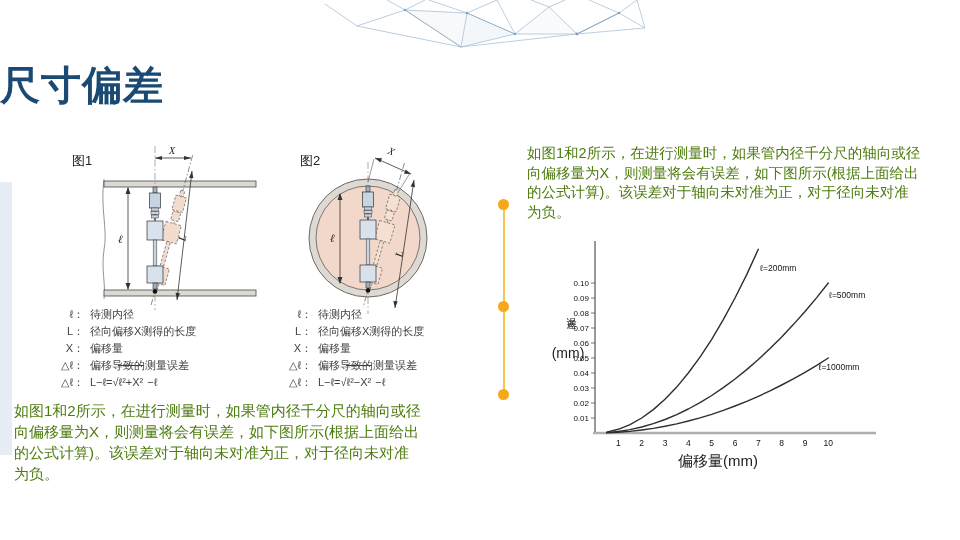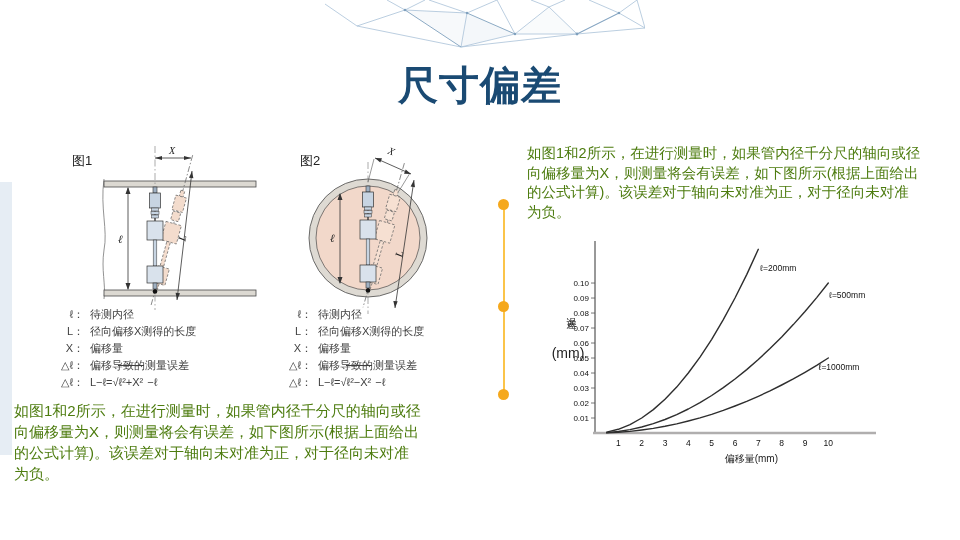--- a/index.html
+++ b/index.html
@@ -1,19 +1,19 @@
 <!DOCTYPE html>
 <html><head>
 <meta charset="utf-8">
 <style>
   html,body{margin:0;padding:0;background:#fff;}
   #slide{position:relative;width:960px;height:540px;background:#ffffff;overflow:hidden;
          font-family:"Liberation Sans",sans-serif;color:#3c3c3c;}
   .abs{position:absolute;}
-  #title{top:58px;left:0;width:960px;text-align:center;font-size:40px;font-weight:bold;
+  #title{top:58px;left:0;width:960px;font-size:40px;font-weight:bold;
          color:#1a4a73;letter-spacing:1px;}
   #left-strip{left:0;top:182px;width:12px;height:273px;background:#e6edf4;}
   .para{font-size:14.5px;line-height:19.5px;color:#4d7c0f;white-space:pre-line;}
   #para-right{left:527px;top:144px;width:430px;}
   #para-bottom{left:14px;top:400px;width:486px;font-size:15px;line-height:21px;}
   .legend{font-size:11px;line-height:17px;color:#3f3f3f;}
   #legend1{left:52px;top:306px;width:215px;}
   #legend2{left:280px;top:306px;width:215px;}
   .lrow{display:flex;}
   .lsym{width:32px;text-align:right;flex:none;margin-right:6px;}
@@ -21,21 +21,21 @@
   .sqrtsign{letter-spacing:-1px;}
   
   #timeline{left:497px;top:198px;width:14px;height:204px;}
   #timeline .tline{position:absolute;left:6px;top:6px;width:2px;height:192px;background:#fbc44a;}
   #timeline .tdot{position:absolute;left:1px;width:11px;height:11px;border-radius:50%;background:#f5a81c;}
   
   #chart-wrap{left:538px;top:233px;width:412px;height:250px;}
   #chart-ylabel{position:absolute;left:26px;top:76px;writing-mode:vertical-rl;text-orientation:upright;
         font-size:10px;color:#222;letter-spacing:2px;}
   #chart-yunit{position:absolute;left:12px;top:112px;width:36px;text-align:center;font-size:14px;color:#222;}
-  #chart-xlabel{position:absolute;left:120px;top:219px;width:120px;text-align:right;font-size:10px;color:#222;}
+  #chart-xlabel{position:absolute;left:120px;top:219px;width:120px;text-align:center;font-size:15px;color:#222;}
   svg text{font-family:"Liberation Sans",sans-serif;}
   .dimlabel{font-family:"Liberation Serif",serif;font-style:italic;fill:#222;}
   .figcap{font-size:13px;fill:#222;}
 </style>
 </head>
 <body>
 
 <div id="slide">
 
   <svg class="abs" style="left:325px;top:0" width="320" height="50" viewBox="0 0 320 50">

